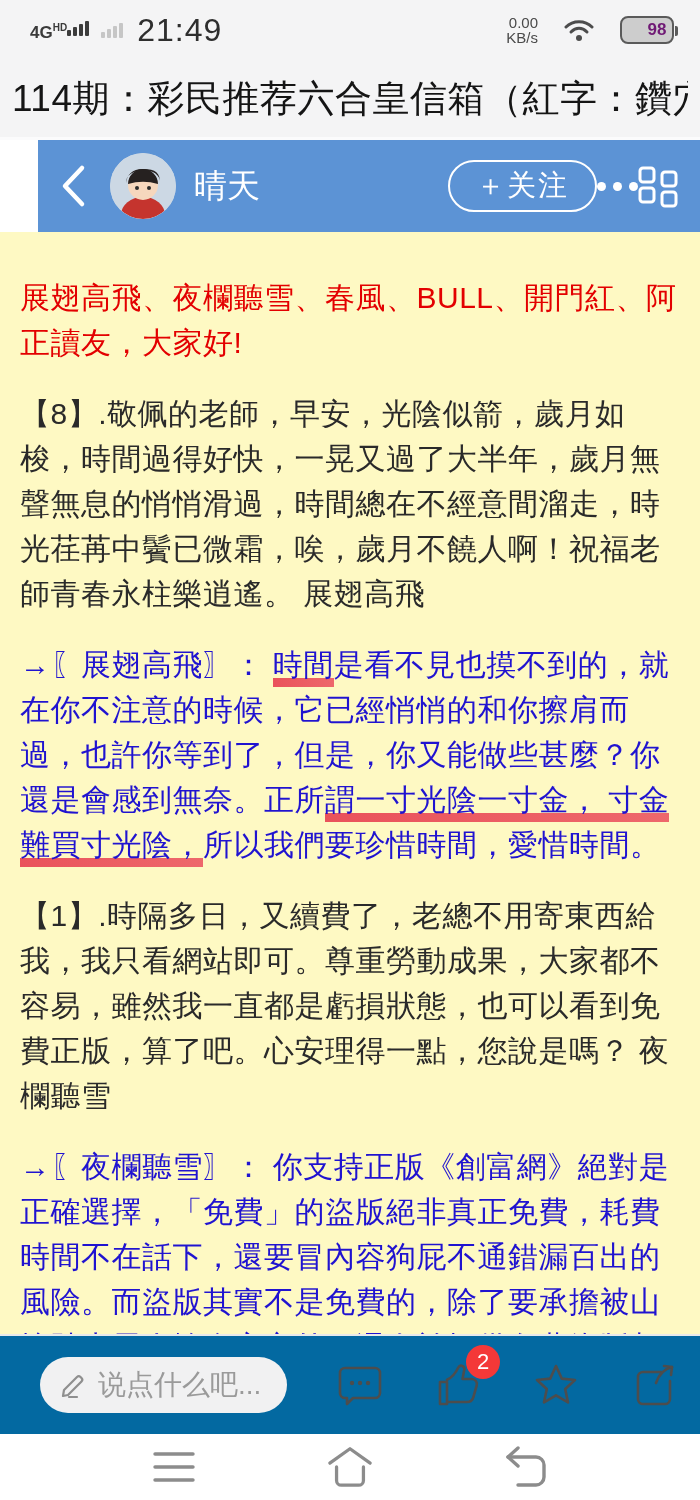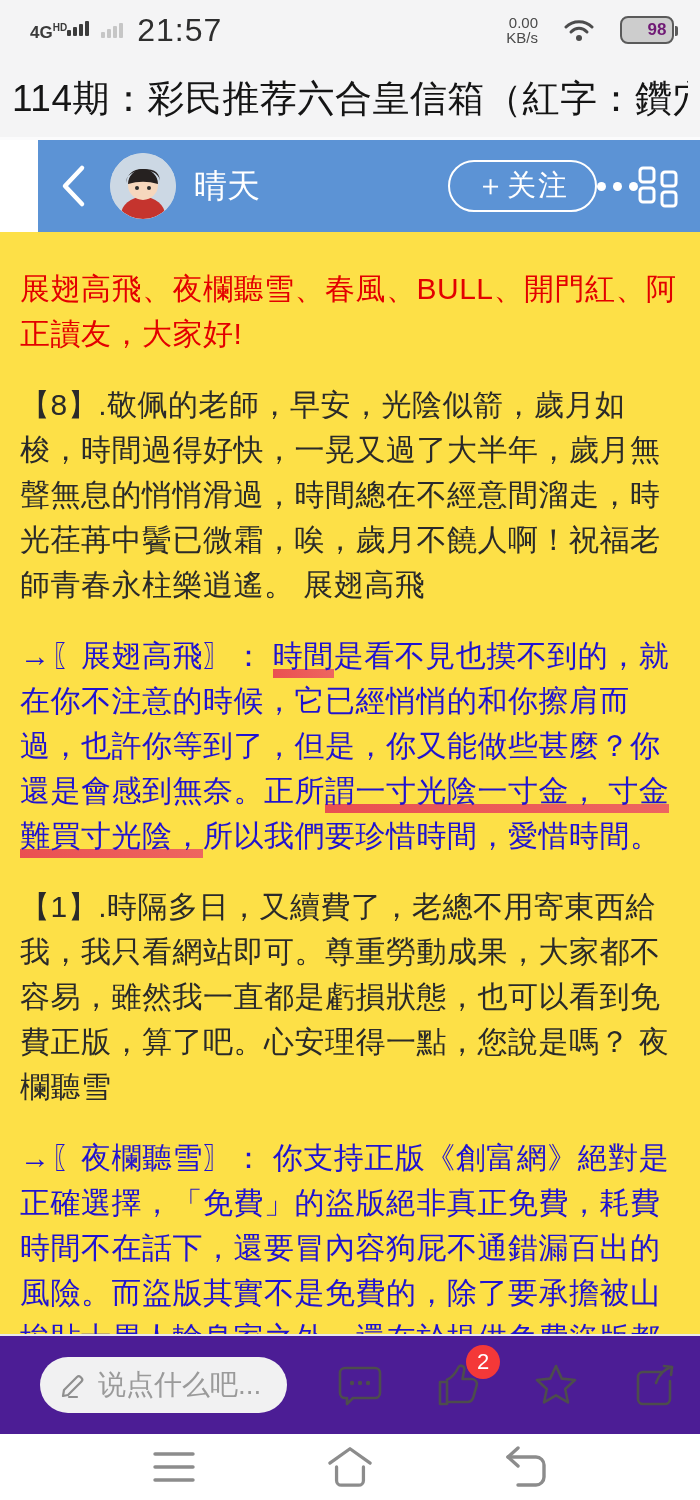--- a/index.html
+++ b/index.html
@@ -33,30 +33,30 @@
   .back-btn { width:40px; height:52px; display:flex; align-items:center; }
   .avatar { width:66px; height:66px; border-radius:50%; overflow:hidden; margin:0 18px 0 10px; background:#ccd8e4; flex:none; }
   .username { font-size:33px; color:#fff; }
   .hdr-right { margin-left:auto; display:flex; align-items:center; }
   .follow-btn { border:2.5px solid #fff; border-radius:28px; height:52px; padding:0 26px; display:flex; align-items:center; font-size:29px; color:#fff; background:transparent; letter-spacing:2px; }
   .more-btn { display:flex; gap:7px; align-items:center; height:52px; }
   .more-btn i { width:9px; height:9px; border-radius:50%; background:#fff; display:block; }
   .grid-btn { display:flex; align-items:center; height:52px; }
 
   
-  .content { height:1102px; background:#fde047; padding:34px 20px 0; overflow:hidden; font-size:30px; line-height:45px; color:#2a2a2a; letter-spacing:0.5px; }
+  .content { height:1102px; background:#fef9c3; padding:43px 20px 0; overflow:hidden; font-size:30px; line-height:45px; color:#2a2a2a; letter-spacing:0.5px; }
   .para { margin:0 0 26px; }
   .red  { color:#e30000; }
   .blue { color:#2013d0; }
   .mk { background-image:linear-gradient(to right, rgba(232,68,82,.92), rgba(236,88,98,.9));
         background-size:100% 9px; background-position:0 100%; background-repeat:no-repeat;
         padding-bottom:6px; -webkit-box-decoration-break:clone; box-decoration-break:clone; }
 
   
-  .toolbar { height:100px; background:#4c1d95; border-top:2px solid #e9e9ea; display:flex; align-items:center; padding:0 22px 0 40px; }
+  .toolbar { height:100px; background:#0369a1; border-top:2px solid #e9e9ea; display:flex; align-items:center; padding:0 22px 0 40px; }
   .comment-pill { width:247px; height:56px; background:#f1f1f2; border-radius:28px; display:flex; align-items:center; padding:0 18px; gap:10px; }
   .comment-pill .ph { color:#9a9a9a; font-size:28px; white-space:nowrap; }
   .tools { display:flex; margin-left:auto; gap:50px; align-items:center; }
   .tool { position:relative; width:48px; height:48px; display:flex; align-items:center; justify-content:center; }
   .badge { position:absolute; top:-16px; right:-18px; min-width:34px; height:34px; border-radius:17px; background:#f43838; color:#fff; font-size:22px; display:flex; align-items:center; justify-content:center; }
 
   
   .navbar { height:66px; background:#fff; display:flex; align-items:center; justify-content:space-between; padding:0 150px; }
   .nav-item { width:48px; height:48px; display:flex; align-items:center; justify-content:center; }
 </style>
@@ -74,21 +74,21 @@
           <span class="b3"></span>
           <span class="b4"></span>
         </div>
     </div>
     <div class="bars light">
         <span class="b1"></span>
         <span class="b2"></span>
         <span class="b3"></span>
         <span class="b4"></span>
       </div>
-    <div class="time">21:57</div>
+    <div class="time">21:49</div>
     <div class="sb-right">
       <div class="speed">
         <div>0.00</div>
         <div>KB/s</div>
       </div>
       <svg width="30" height="24" viewBox="0 0 30 24">
         <path d="M2 9 C9 2 21 2 28 9" fill="none" stroke="#4c4c4c" stroke-width="3" stroke-linecap="round"></path>
         <path d="M7 14 C12 9 18 9 23 14" fill="none" stroke="#4c4c4c" stroke-width="3" stroke-linecap="round"></path>
         <circle cx="15" cy="20" r="3" fill="#4c4c4c"></circle>
       </svg>

